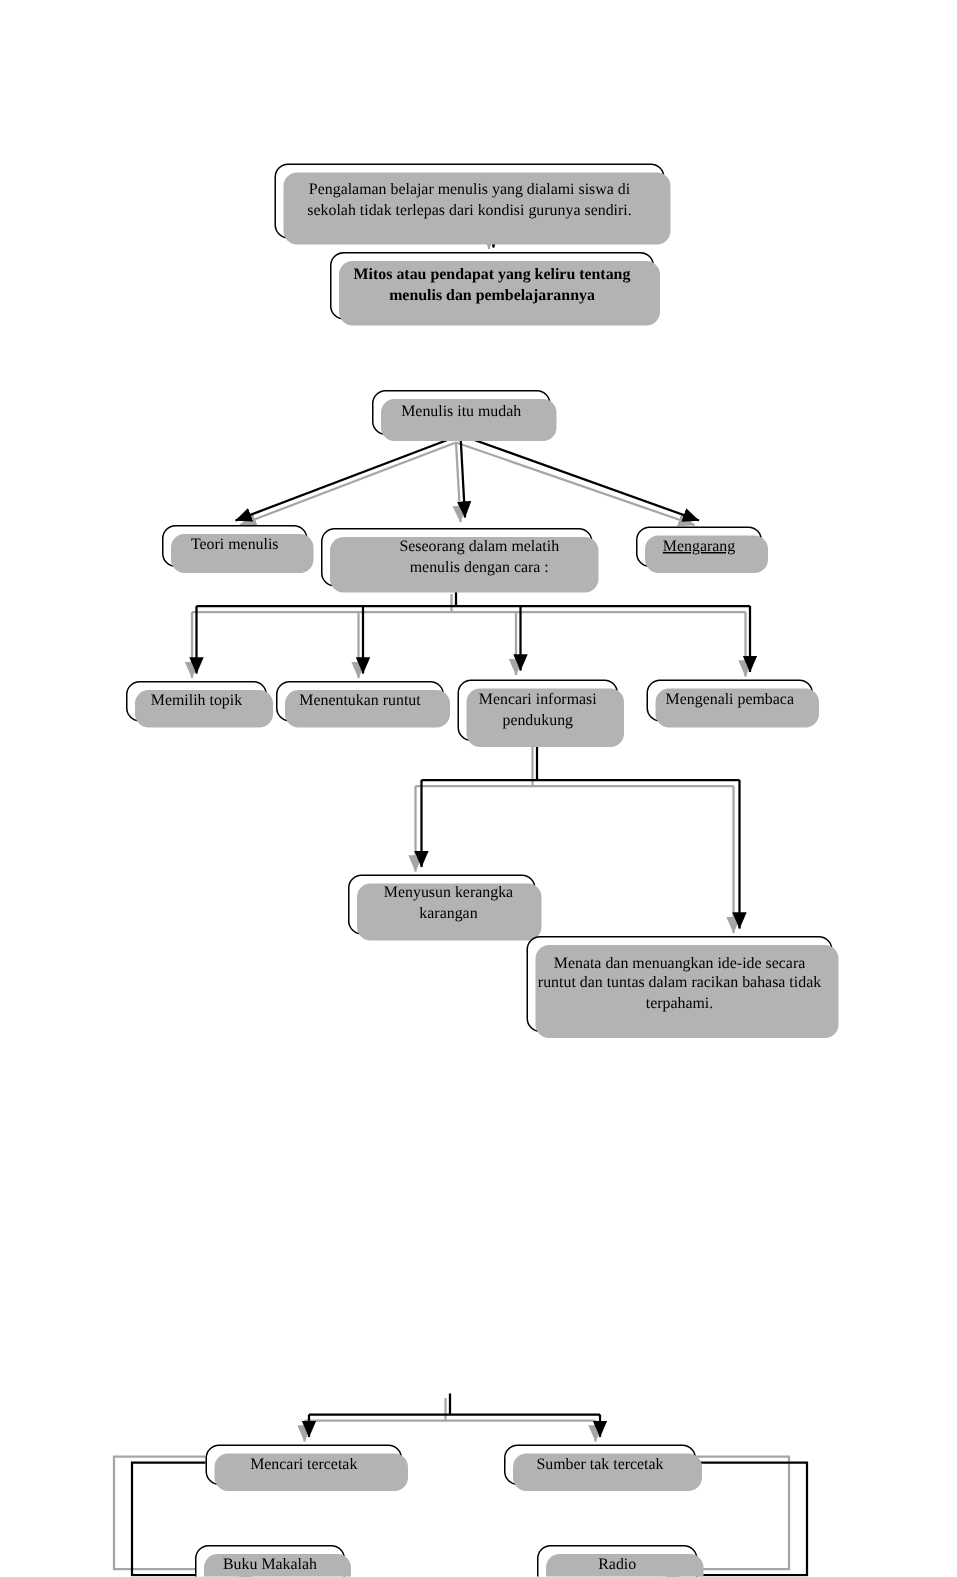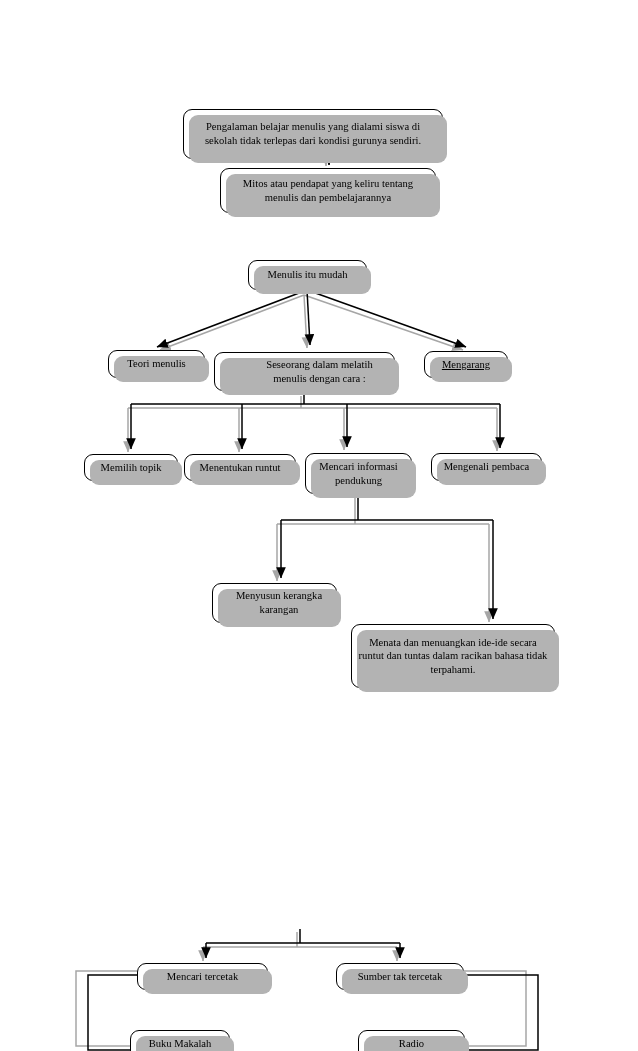--- a/index.html
+++ b/index.html
@@ -122,21 +122,21 @@
     <g stroke-width="1.5" fill="none">
       <path d="M464,971 L526,971 L526,1046 L437,1046" stroke="#a6a6a6" marker-end="url(#ahg)"></path>
       <path d="M464,975 L538,975 L538,1050 L442,1050" stroke="#000000" marker-end="url(#ah)"></path>
     </g>
   </svg>
 
   <div class="node fs11" style="left:183px;top:93px;width:260px;height:50px;margin-top:16px;">
     <span>Pengalaman belajar menulis yang dialami siswa di sekolah tidak terlepas dari kondisi gurunya sendiri.</span>
   </div>
 
-  <div class="node fs11" style="left:220px;top:168px;width:216px;height:45px;">
+  <div class="node fs11" style="left:220px;top:168px;width:216px;height:45px;font-weight:bold;">
     <span>Mitos atau pendapat yang keliru tentang menulis dan pembelajarannya</span>
   </div>
 
   <div class="node fs11" style="left:248px;top:260px;width:119px;height:30px;">
     <span>Menulis itu mudah</span>
   </div>
 
   <div class="node fs11" style="left:108px;top:350px;width:97px;height:28px;">
     <span>Teori menulis</span>
   </div>
@@ -158,21 +158,21 @@
   </div>
 
   <div class="node fs11" style="left:305px;top:453px;width:107px;height:41px;">
     <span>Mencari informasi pendukung</span>
   </div>
 
   <div class="node fs11" style="left:431px;top:453px;width:111px;height:28px;">
     <span>Mengenali pembaca</span>
   </div>
 
-  <div class="node fs11" style="left:212px;top:583px;width:125px;height:40px;padding-left:15px;">
+  <div class="node fs11" style="left:232px;top:583px;width:125px;height:40px;padding-left:15px;">
     <span>Menyusun kerangka karangan</span>
   </div>
 
   <div class="node fs11" style="left:351px;top:624px;width:204px;height:64px;">
     <span>Menata dan menuangkan ide-ide secara runtut dan tuntas dalam racikan bahasa tidak terpahami.</span>
   </div>
 
 
   <div class="node fs11" style="left:137px;top:963px;width:131px;height:27px;">
     <span>Mencari tercetak</span>

